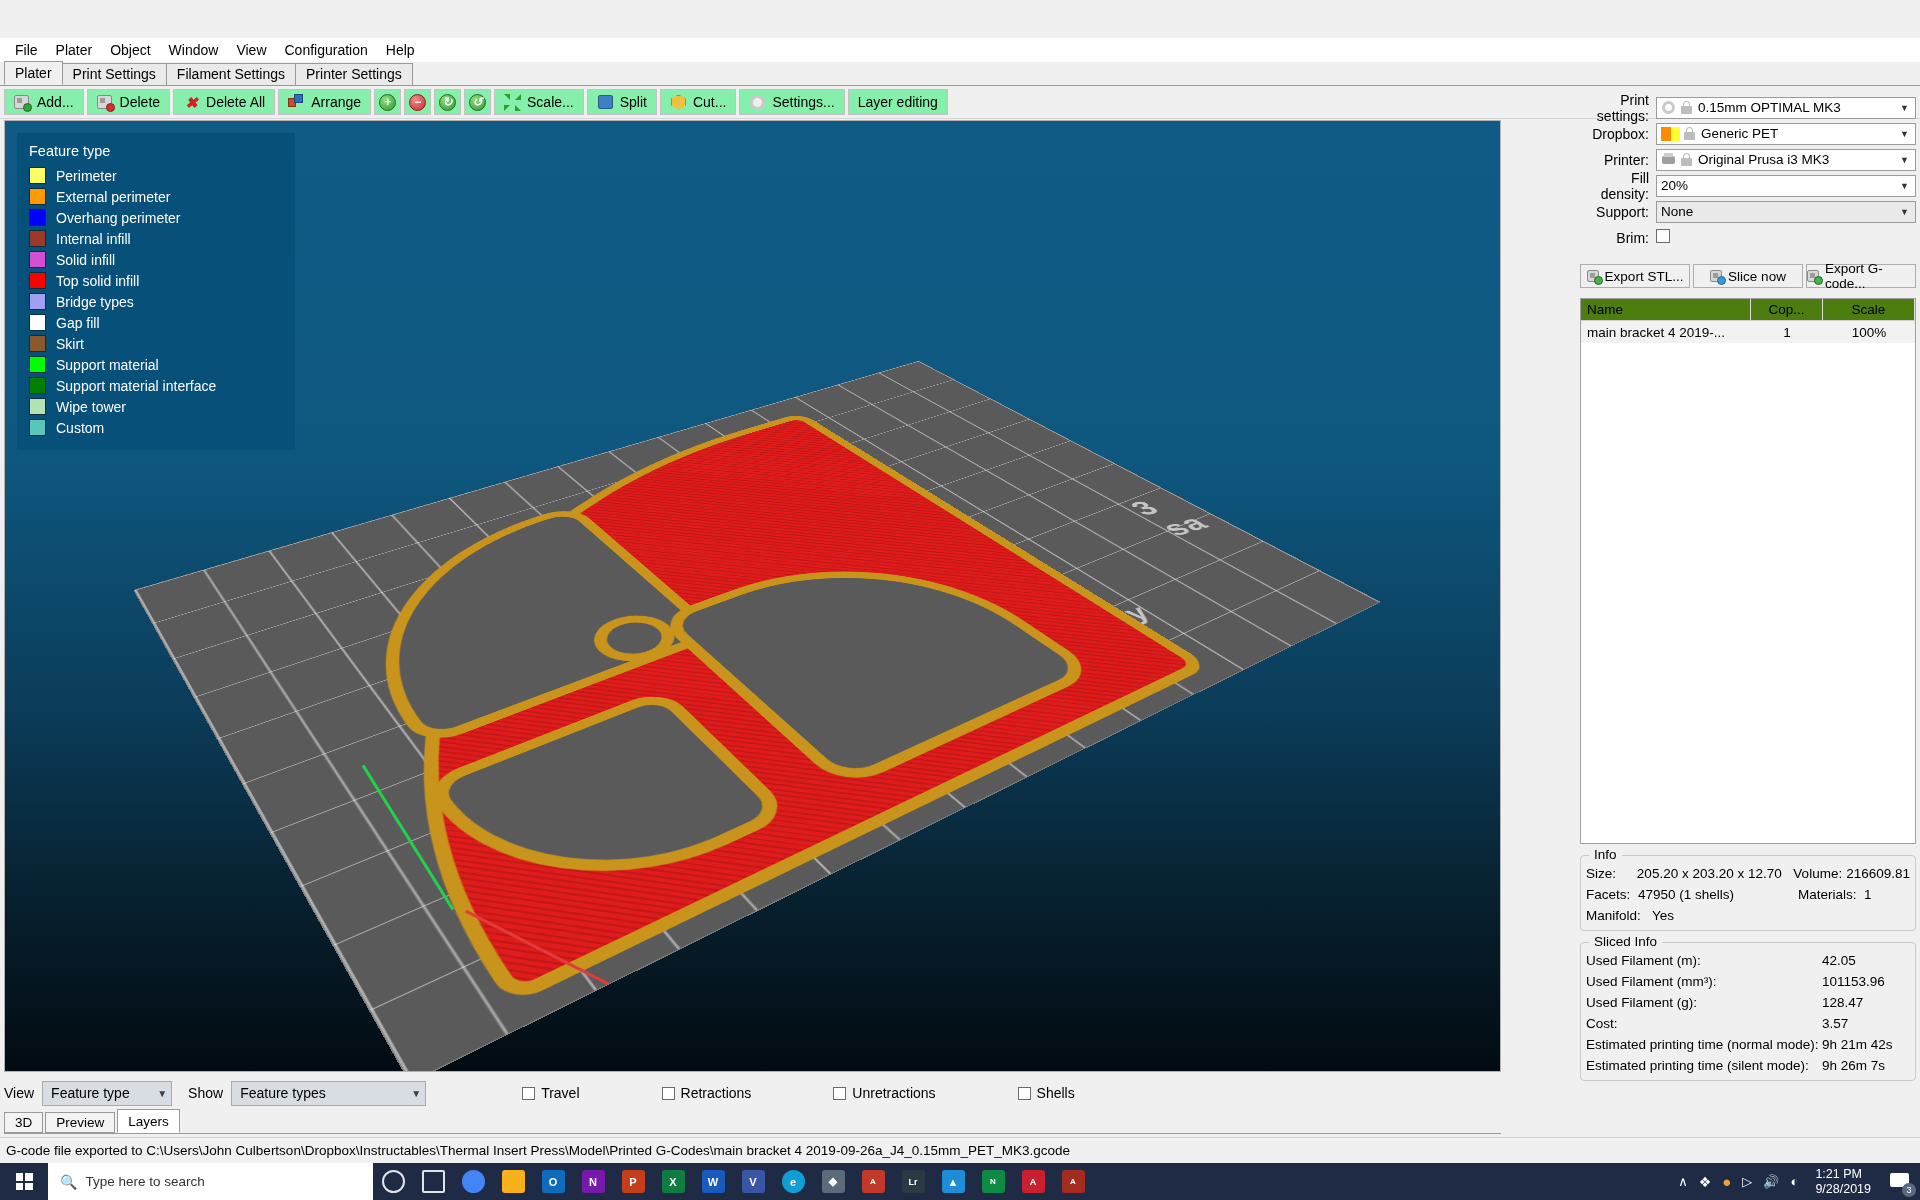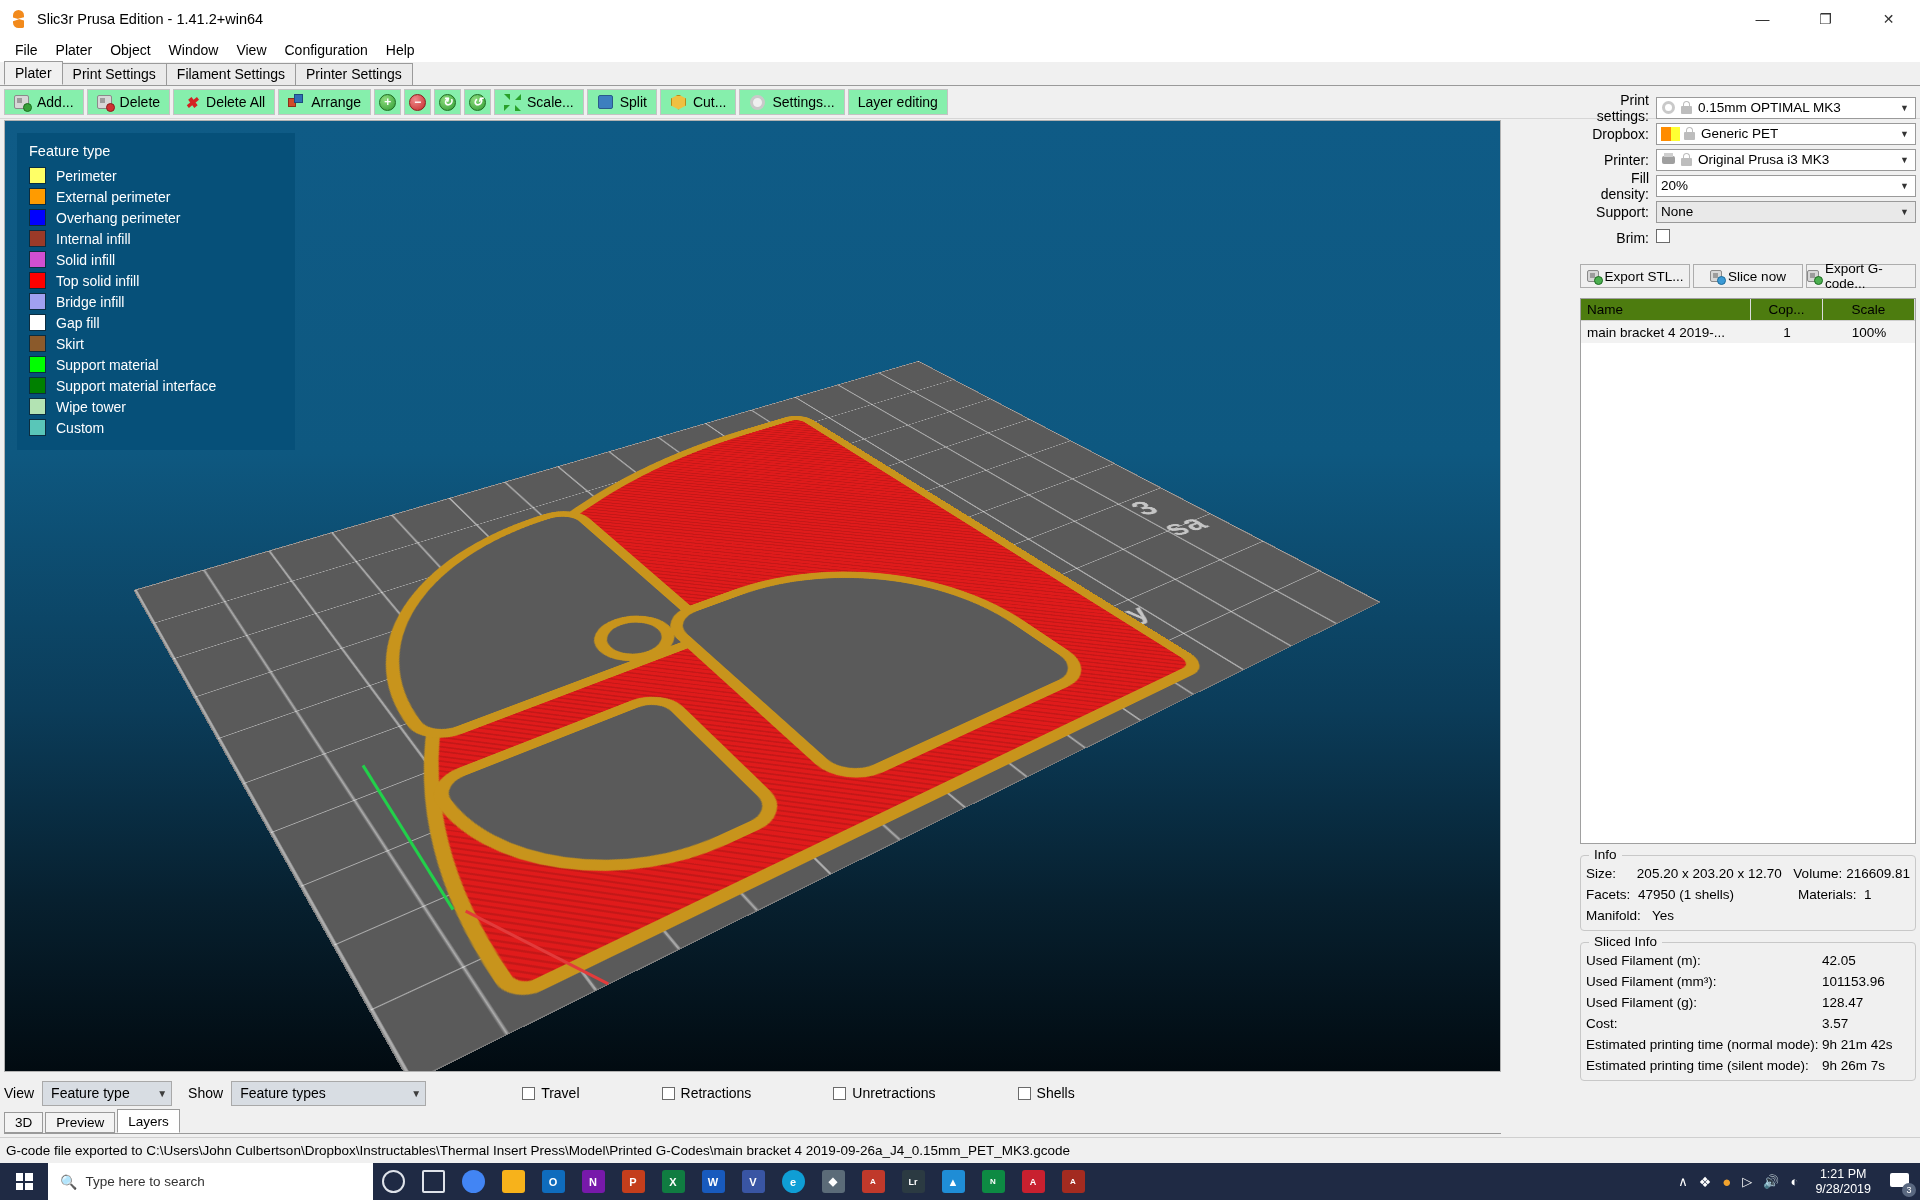--- a/index.html
+++ b/index.html
@@ -176,39 +176,28 @@
              display:flex; align-items:center; }
   .startbtn { width:48px; height:37px; display:flex; align-items:center; justify-content:center; }
   .win-logo { width:17px; height:17px; display:grid; grid-template-columns:1fr 1fr; grid-template-rows:1fr 1fr; gap:2px;}
   .win-logo i { background:#fff; display:block; }
   .searchbox { width:325px; height:37px; background:#ffffff; display:flex; align-items:center;
                gap:8px; padding-left:12px; font-size:13.5px; color:#333; }
   .tb-ico { width:40px; height:37px; display:flex; align-items:center; justify-content:center; }
   .tb-sq { width:23px; height:23px; border-radius:3px; display:flex; align-items:center;
            justify-content:center; color:#fff; font-size:11px; font-weight:bold; }
   .tray { margin-left:auto; display:flex; align-items:center; gap:11px; padding-right:8px; color:#fff; }
-  .clock { font-size:12.5px; line-height:15px; text-align:center; color:#fff; }
+  .clock { font-size:12.5px; line-height:15px; text-align:left; color:#fff; }
   .notif { width:22px; height:22px; position:relative; }
 </style>
 </head>
 <body>
 
 <div id="app">
 
-  <div class="titlebar">
-    <div class="title-icon">
-        <span class="s"></span>
-      </div>
-    <div class="title-text">Slic3r Prusa Edition - 1.41.2+win64</div>
-    <div class="winbtns">
-      <div class="winbtn">—</div>
-      <div class="winbtn">❐</div>
-      <div class="winbtn close">✕</div>
-    </div>
-  </div>
 
   <div class="menubar">
     <div class="mi">File</div>
     <div class="mi">Plater</div>
     <div class="mi">Object</div>
     <div class="mi">Window</div>
     <div class="mi">View</div>
     <div class="mi">Configuration</div>
     <div class="mi">Help</div>
   </div>
@@ -341,21 +330,21 @@
       <div class="lrow">
         <span class="lsw" style="background:#D14FD1"></span>
         <span class="llbl">Solid infill</span>
         </div>
       <div class="lrow">
         <span class="lsw" style="background:#FF0000"></span>
         <span class="llbl">Top solid infill</span>
         </div>
       <div class="lrow">
         <span class="lsw" style="background:#A0A0F0"></span>
-        <span class="llbl">Bridge infill</span>
+        <span class="llbl">Bridge types</span>
         </div>
       <div class="lrow">
         <span class="lsw" style="background:#FFFFFF"></span>
         <span class="llbl">Gap fill</span>
         </div>
       <div class="lrow">
         <span class="lsw" style="background:#8B5A2B"></span>
         <span class="llbl">Skirt</span>
         </div>
       <div class="lrow">

